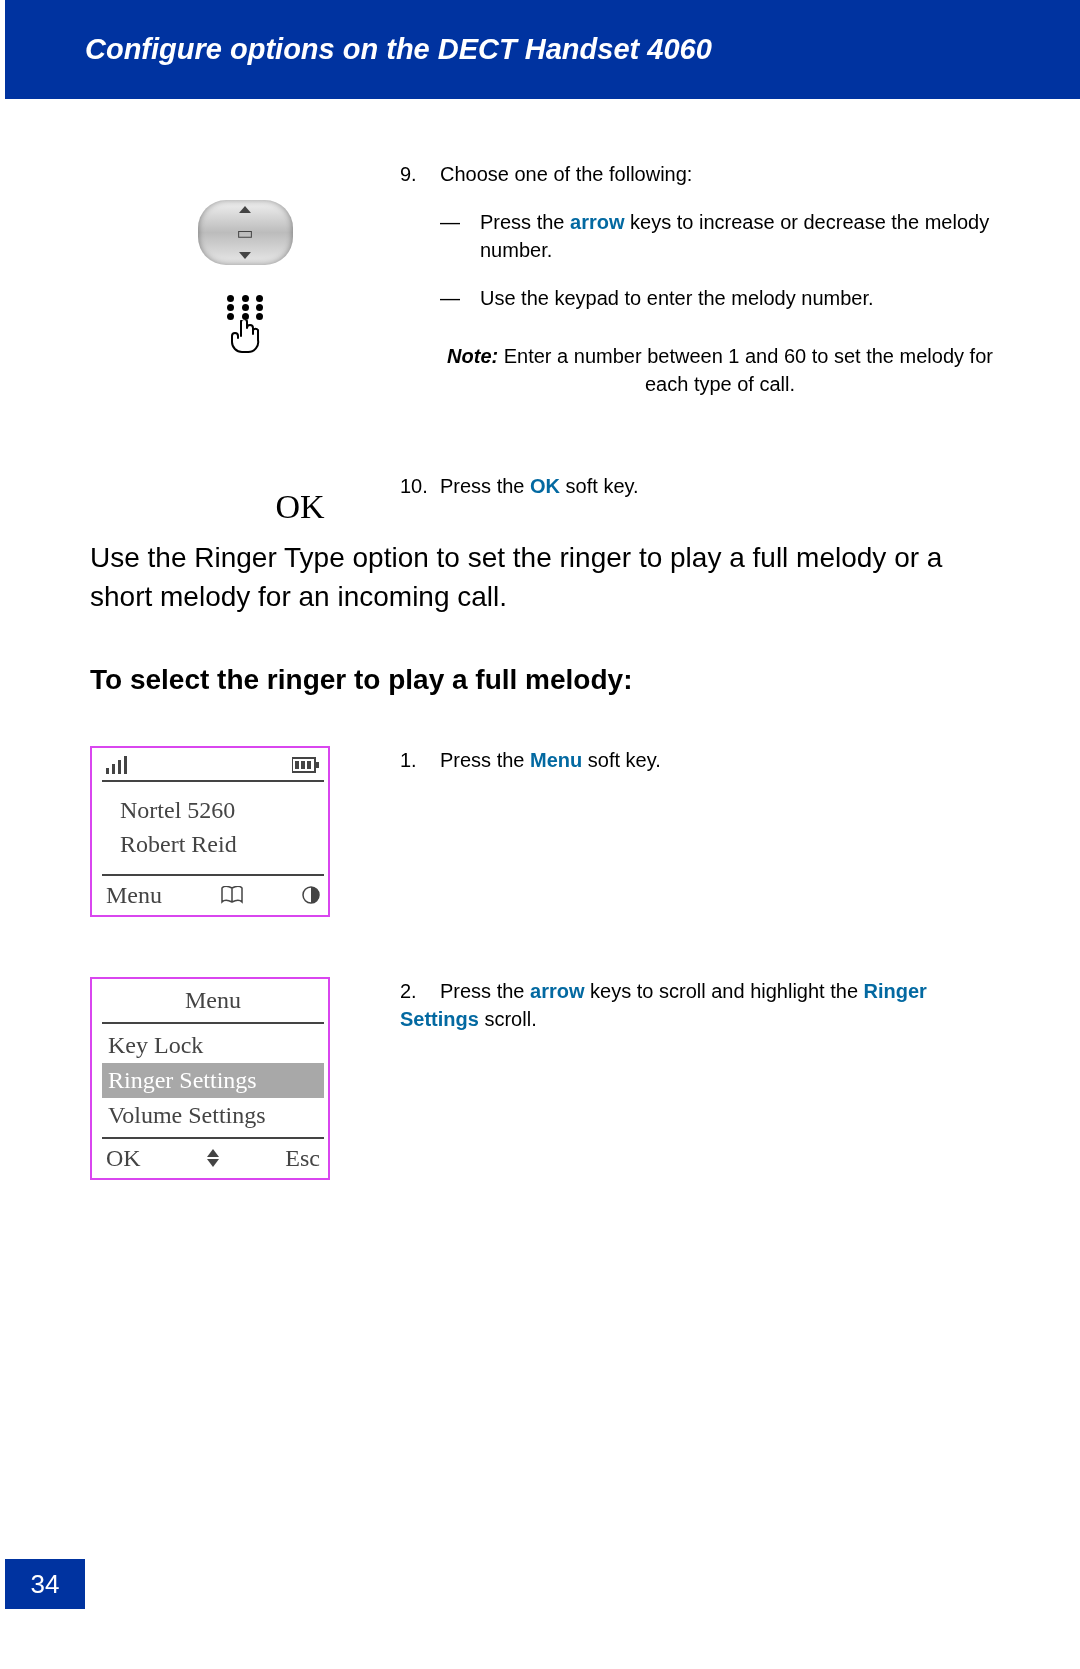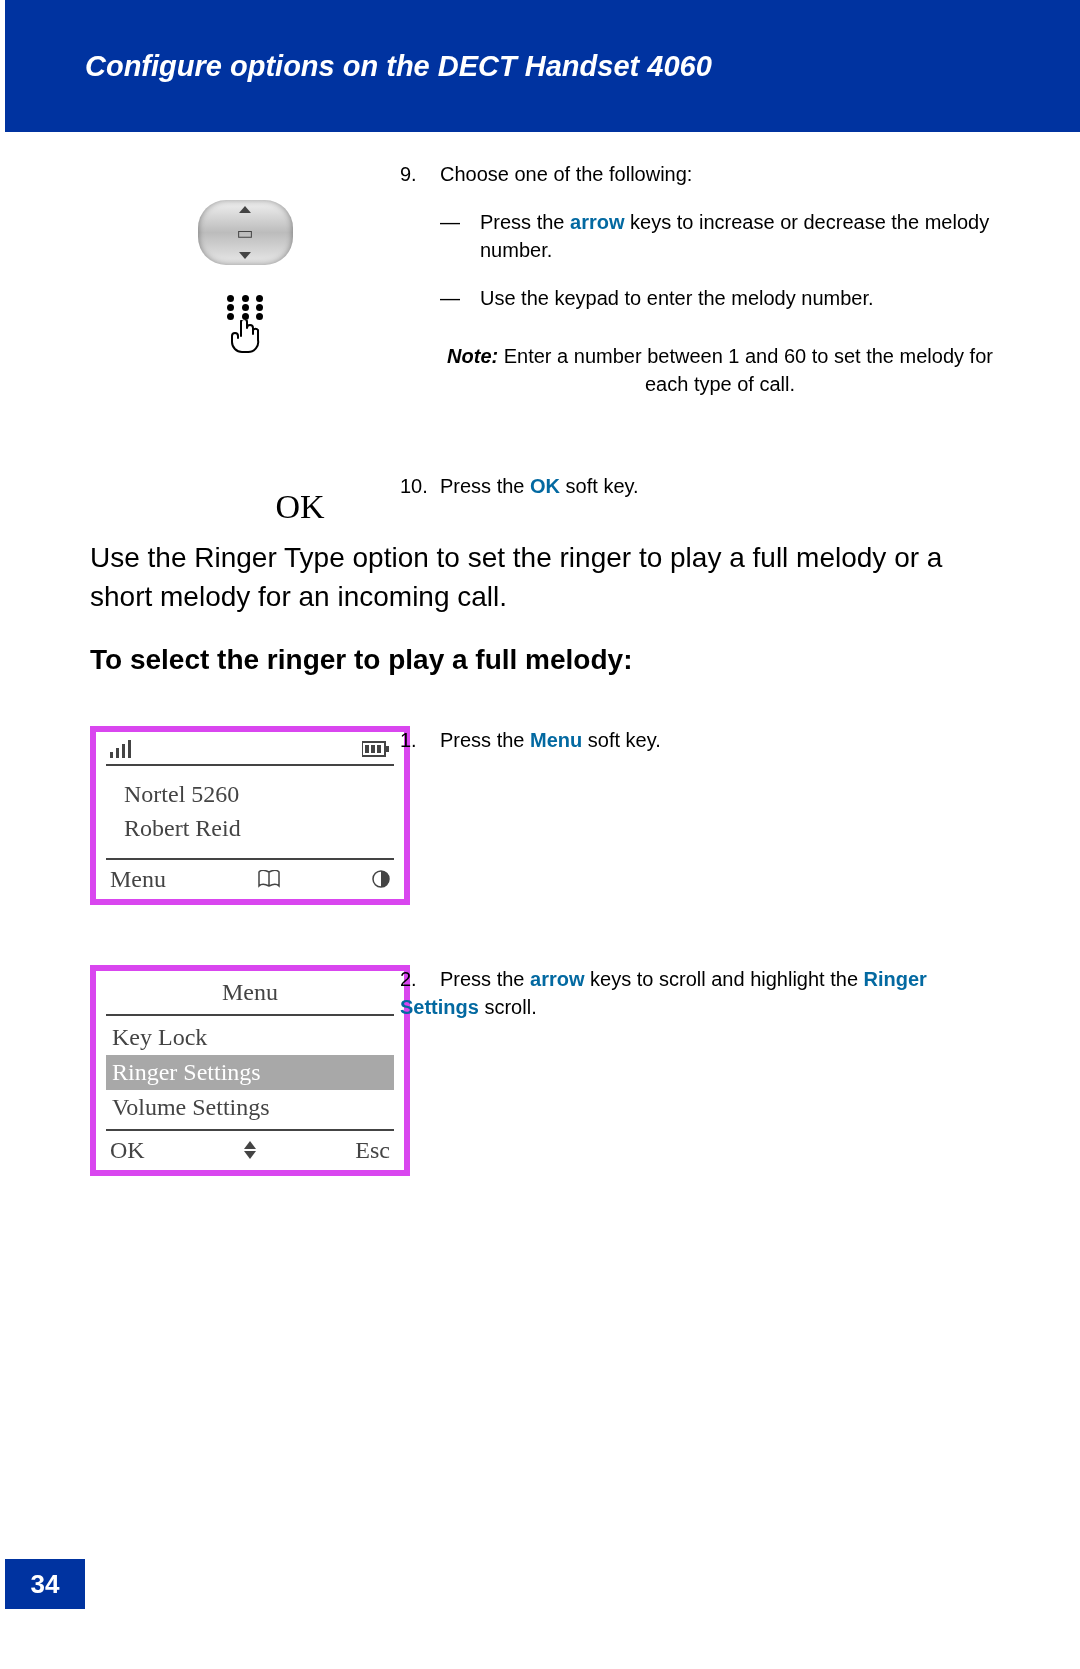--- a/index.html
+++ b/index.html
@@ -16,21 +16,21 @@
     width: 1080px;
     height: 1669px;
     box-sizing: border-box;
     padding: 0 80px 0 90px;
   }
   .header-bar {
     position: absolute;
     top: 0;
     left: 5px;
     width: 1075px;
-    height: 132px;
+    height: 99px;
     background: #0033a0;
     color: #fff;
     font-style: italic;
     font-weight: bold;
     font-size: 29px;
     display: flex;
     align-items: center;
     padding-left: 80px;
     box-sizing: border-box;
   }
@@ -82,21 +82,21 @@
     margin-top: 90px;
   }
   .body-text {
     font-size: 28px;
     line-height: 1.4;
     margin-top: 12px;
   }
   .subheading {
     font-weight: bold;
     font-size: 28px;
-    margin-top: 28px;
+    margin-top: 48px;
   }
   
   .ok-label {
     font-family: "Times New Roman", serif;
     font-size: 34px;
     text-align: center;
     padding-top: 10px;
     padding-left: 110px;
   }
   
@@ -142,24 +142,24 @@
   .dot-grid {
     width: 36px;
     margin: 0 auto;
   }
   .dot-grid .row { display:flex; justify-content:space-between; margin-bottom: 2px;}
   .dot { width:7px; height:7px; border-radius:50%; background:#000; }
   .hand-svg { display:block; margin: -2px auto 0 auto; }
 
   
   .lcd {
-    width: 320px;
-    border: 6px solid #d946ef;
+    width: 240px;
+    border: 2px solid #d946ef;
     box-sizing: border-box;
-    padding: 8px 10px 6px 10px;
+    padding: 8px 4px 6px 10px;
     font-family: "Times New Roman", serif;
     font-size: 24px;
     color: #444;
     background: #fff;
   }
   .lcd .topbar {
     display: flex;
     justify-content: space-between;
     align-items: center;
     padding: 0 4px;
@@ -212,21 +212,21 @@
   }
 
   .page-number-box {
     position:absolute;
     bottom:60px;
     left:5px;
     width:80px;
     height:50px;
     background:#0033a0;
     color:#fff;
-    font-weight:bold;
+    font-weight:normal;
     font-size:26px;
     display:flex;
     align-items:center;
     justify-content:center;
   }
 </style>
 </head>
 <body>
 
 <div class="page">

